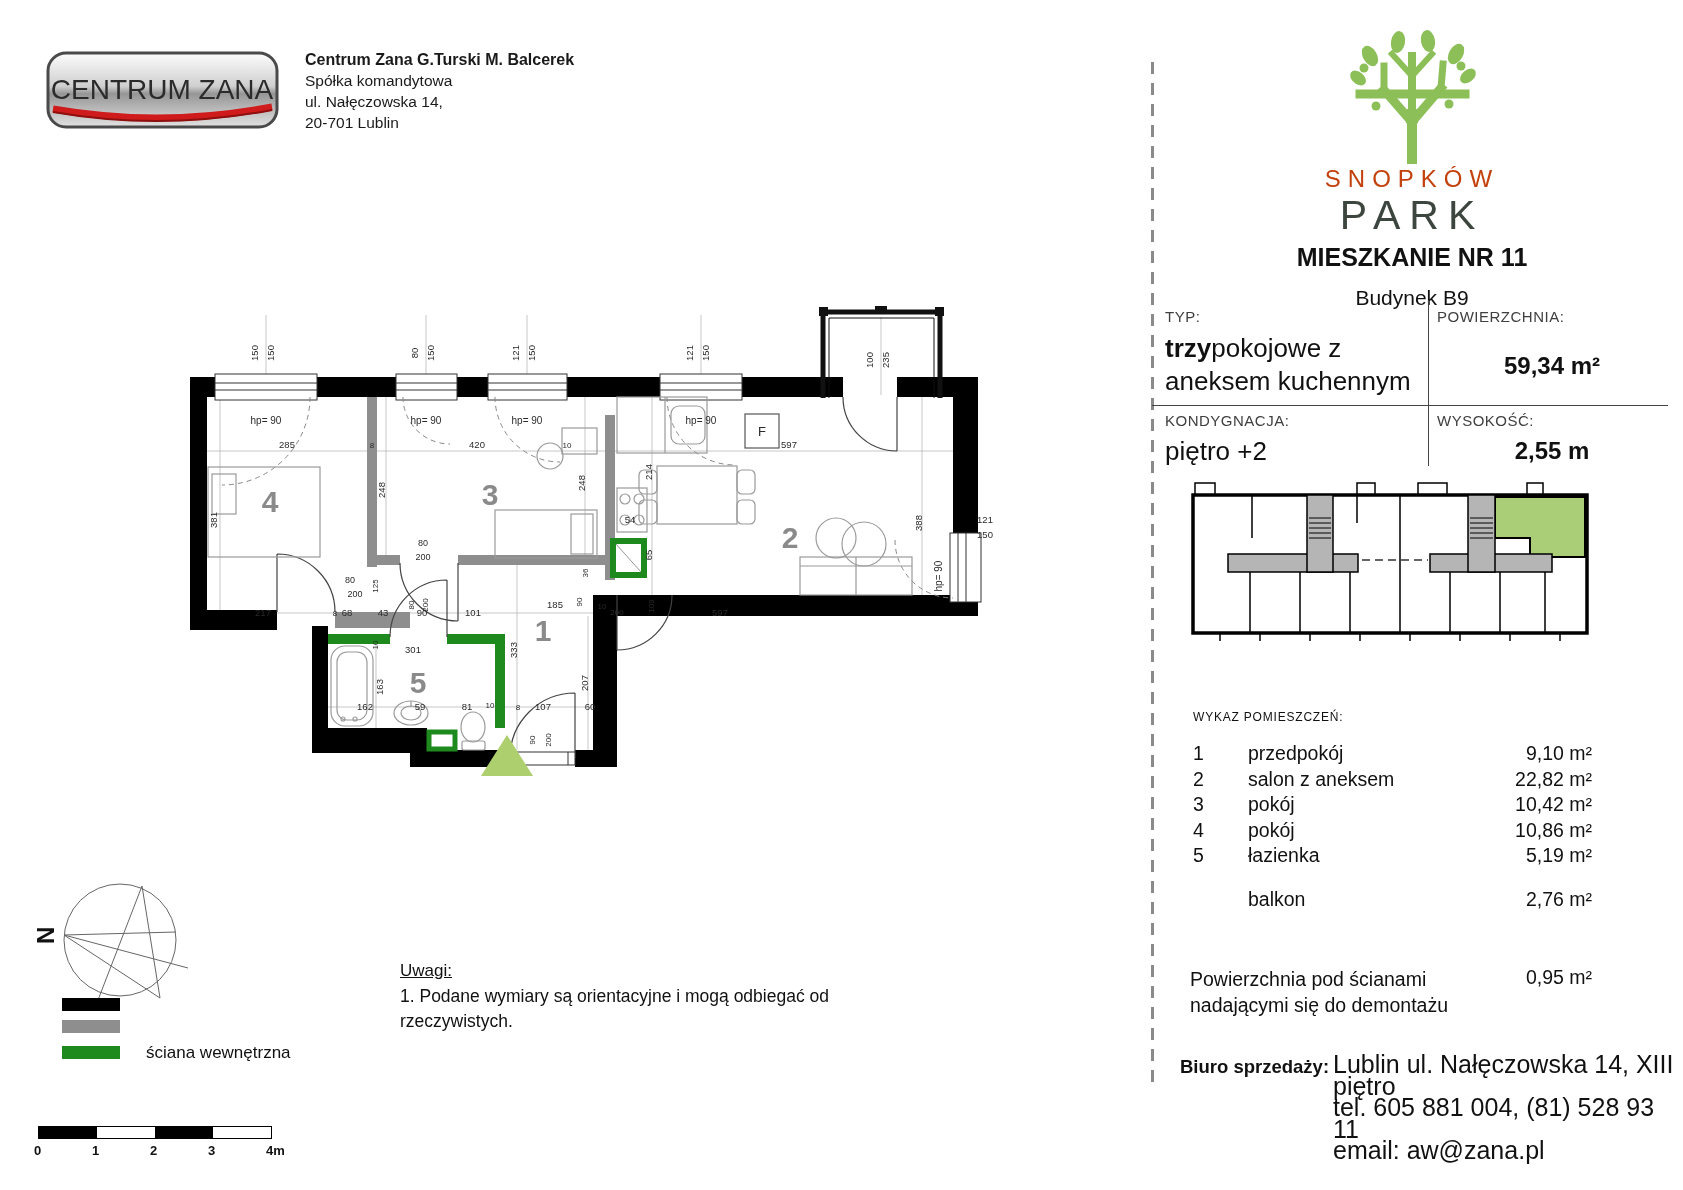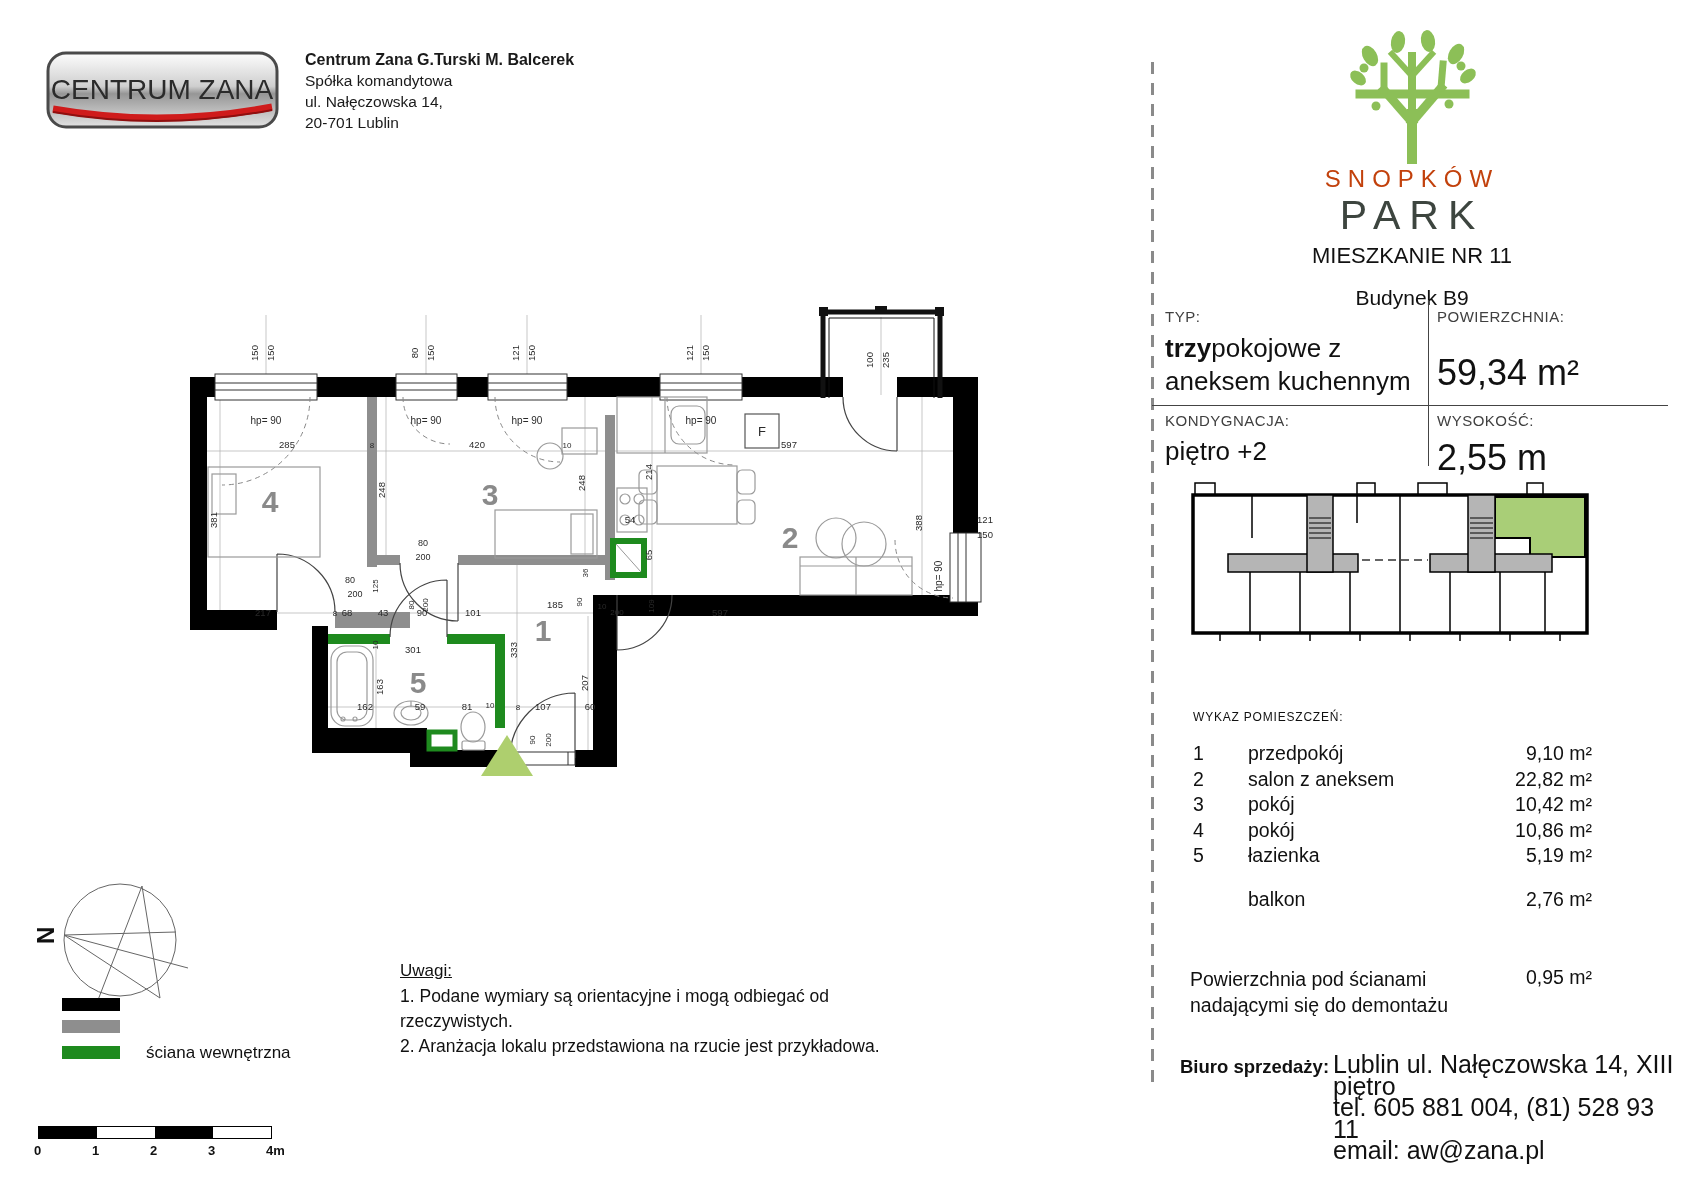--- a/index.html
+++ b/index.html
@@ -4,25 +4,25 @@
 <style>
   html,body{margin:0;padding:0}
   body{width:1683px;height:1190px;position:relative;background:#fff;
        font-family:"Liberation Sans",sans-serif;color:#111;overflow:hidden}
   .abs{position:absolute}
   .company-lines div{font-size:15.5px;line-height:21px;color:#1a1a1a}
   .company-lines div:first-child{font-weight:bold;font-size:16px}
   .dashed-sep{width:3px;background:repeating-linear-gradient(#8a8a8a 0 12px,transparent 12px 21px)}
   .estate-name{width:520px;text-align:center;letter-spacing:7px;font-size:24px;color:#c2410c}
   .estate-type{width:520px;text-align:center;letter-spacing:9px;font-size:41px;font-weight:normal;color:#3d453f}
-  .apt-title{width:520px;text-align:center;font-size:22px;font-weight:normal}
+  .apt-title{width:520px;text-align:center;font-size:25px;font-weight:bold}
   .bldg{width:520px;text-align:center;font-size:21px}
   .spec-label{font-size:15px;letter-spacing:.5px;color:#404040}
   .spec-value{font-size:26px;color:#111}
-  .spec-value-big{font-size:36px;font-weight:normal;width:230px;text-align:left}
+  .spec-value-big{font-size:24px;font-weight:bold;width:230px;text-align:center}
   .thin-line{background:#444}
   .roomlist-title{font-size:12px;letter-spacing:.8px}
   .room-row{display:flex;height:25.5px;font-size:19.5px;align-items:baseline}
   .room-row .no{width:55px}
   .room-row .nm{flex:1}
   .room-row .ar{width:92px;text-align:right}
   .extra-row{display:flex;font-size:19.5px}
   .extra-row .nm{flex:1;padding-right:6px;line-height:26px}
   .extra-row .ar{width:92px;text-align:right}
   .office-label{font-size:18.5px;font-weight:bold}
@@ -448,14 +448,13 @@
     <span style="left: 54px;">1</span>
     <span style="left: 112px;">2</span>
     <span style="left: 170px;">3</span>
     <span style="left: 228px;">4m</span>
   </div>
 
 <div class="abs notes-title" style="left:400px;top:961px">Uwagi:</div>
 <div class="abs notes-lines" style="left:400px;top:984px;width:660px" id="notes-lines">
     <div>1. Podane wymiary są orientacyjne i mogą odbiegać od</div>
     <div>rzeczywistych.</div>
-    <div>2. Aranżacja lokalu przedstawiona na rzucie jest przykładowa.</div>
   </div>
 
 </body></html>

